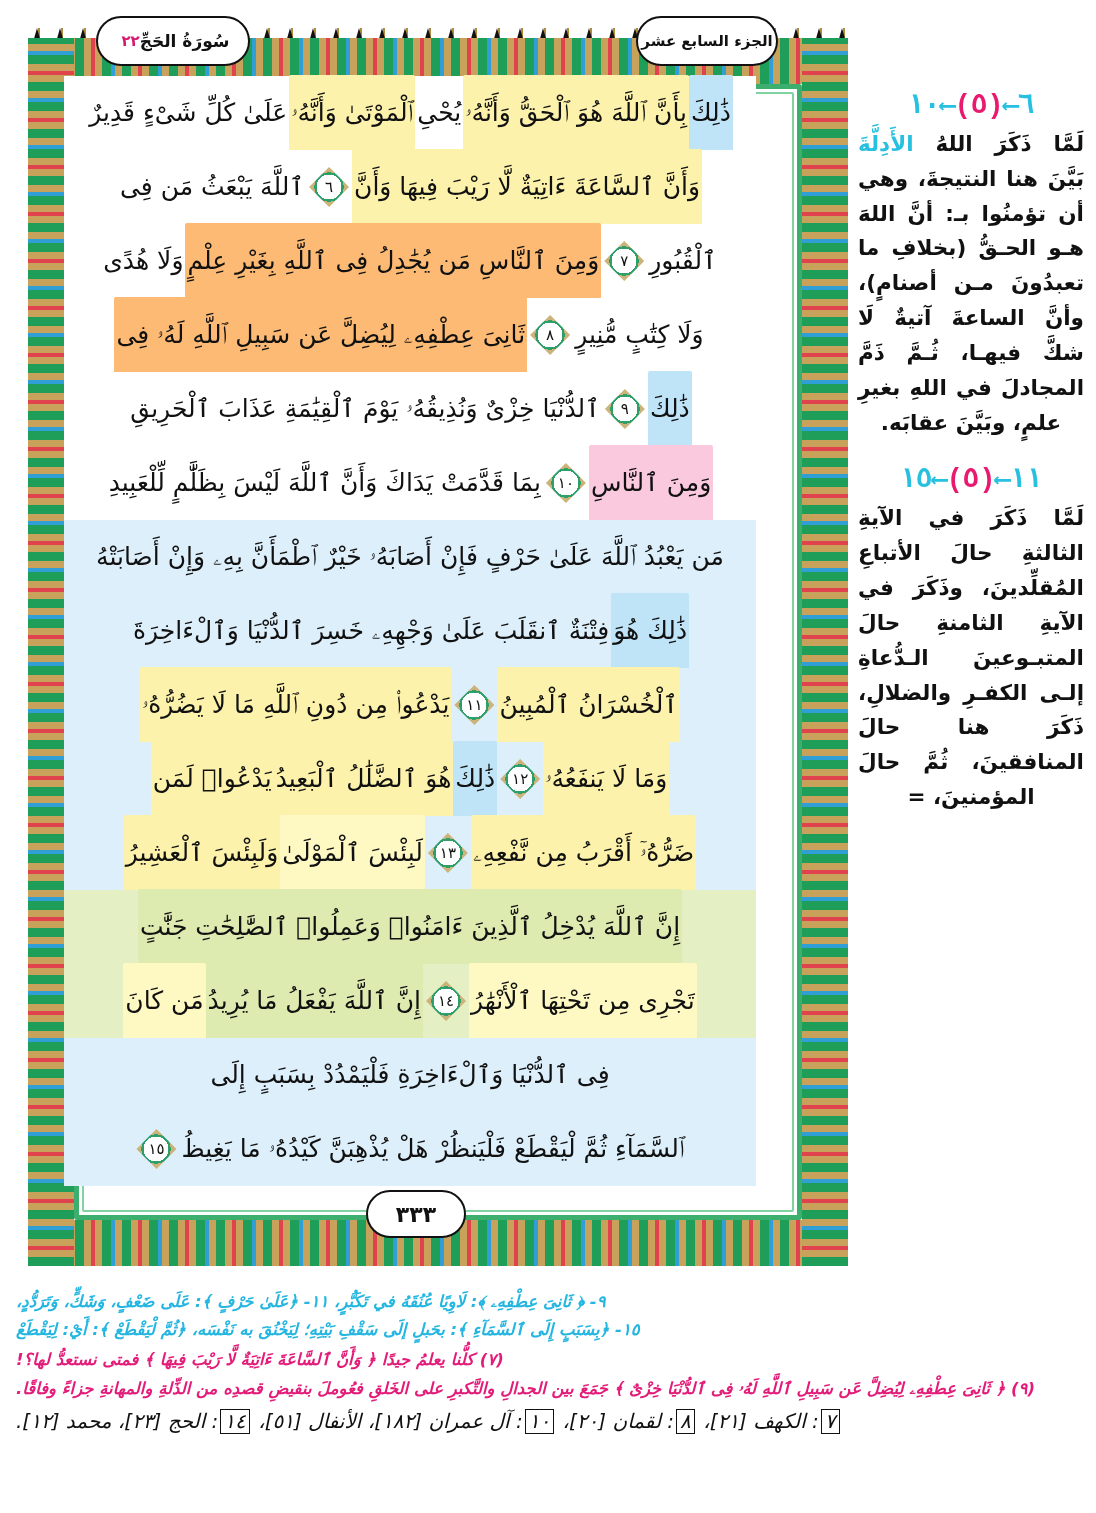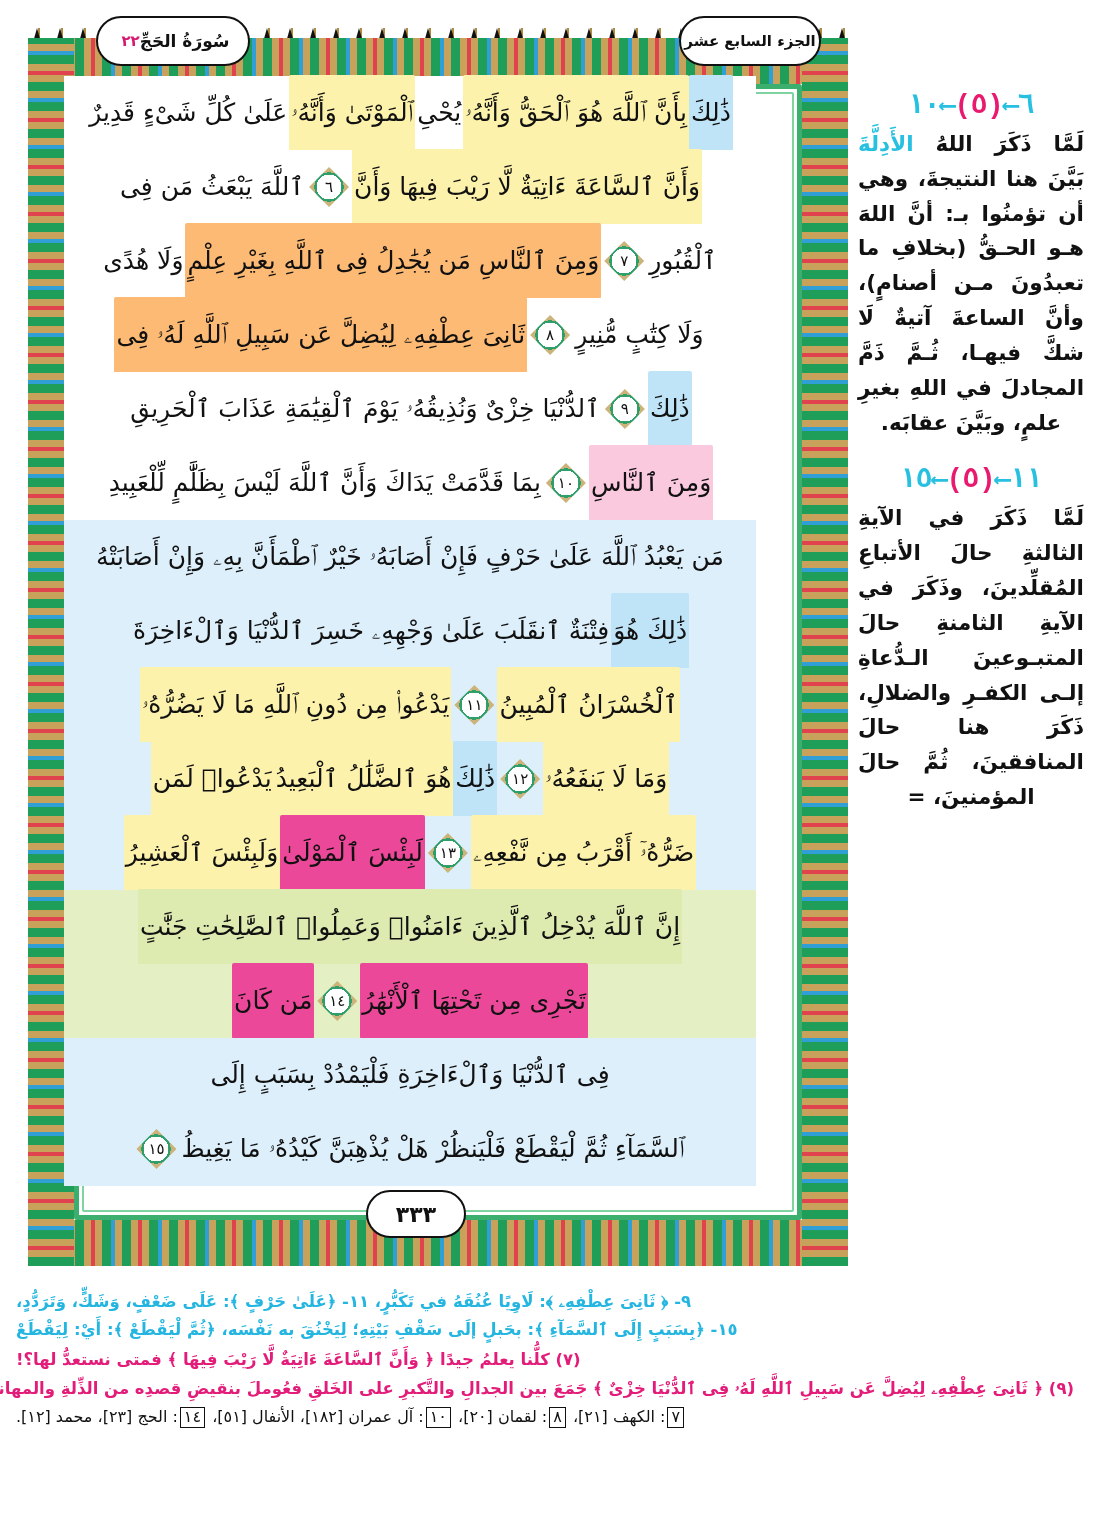--- a/index.html
+++ b/index.html
@@ -64,21 +64,21 @@
   }
 
   
   .cartouche{
     position:absolute;background:#ffffff;border:2.5px solid #111;
     border-radius:26px;display:flex;align-items:center;justify-content:center;
     font-family:"DejaVu Sans","Liberation Sans",sans-serif;
     color:#111;font-weight:bold;direction:rtl;z-index:5;
   }
   #surah-cartouche{left:96px;top:16px;width:150px;height:46px;font-size:17px;}
-  #juz-cartouche{left:679px;top:16px;width:138px;height:46px;font-size:15px;}
+  #juz-cartouche{left:636px;top:16px;width:138px;height:46px;font-size:15px;}
   .cart-num{color:#d6196e;font-size:15px;margin-left:5px;text-align:center;}
 
   
   #page-number-cartouche{
     left:366px;top:1190px;width:96px;height:44px;font-size:22px;border-width:2.5px;
   }
 
   
   .textblock{
     position:absolute;left:56px;top:66px;width:708px;height:1116px;
@@ -90,21 +90,21 @@
     font-family:"DejaVu Sans","Liberation Serif",serif;
     font-size:25px;color:#111;letter-spacing:0px;
     display:flex;align-items:center;justify-content:center;
   }
   .qline span.seg{padding:1px 2px;border-radius:2px;}
   .hl-yellow{background:#fdf2ab;}
   .hl-blue{background:#bfe3f7;}
   .hl-pink{background:#fbc9dd;}
   .hl-orange{background:#fdba74;}
   .hl-green{background:#ddeab0;}
-  .hl-grey{background:#ec4899;}
+  .hl-grey{background:#fef9c3;}
   .hl-none{background:transparent;}
 
   
   .lbg-blue{background:#ddeffb;}
   .lbg-green{background:#e4efc3;}
   .lbg-white{background:#ffffff;}
 
   .ayah{
     display:inline-flex;align-items:center;justify-content:center;
     width:40px;height:40px;margin:0 3px;flex:0 0 auto;
@@ -136,24 +136,25 @@
 
   
   .footnotes{
     position:absolute;left:16px;top:1288px;width:1064px;
     direction:rtl;text-align:left;
   }
   .fn{
     font-family:"DejaVu Sans","Liberation Serif",serif;
     font-weight:bold;white-space:nowrap;text-align:left;
     direction:rtl;
+    font-style:italic;
   }
   .fn-teal{color:#24b6e0;font-size:16.5px;line-height:1.72;text-align:left;}
   .fn-magenta{color:#e31c79;font-size:16.5px;line-height:1.78;text-align:left;}
-  .fn-refs{color:#111;font-size:16px;line-height:1.8;text-align:left;font-weight:normal;}
+  .fn-refs{color:#111;font-size:20px;line-height:1.8;text-align:left;font-weight:normal;}
   .fn-refs .boxed{
     border:1.4px solid #111;padding:0 3px;margin:0 2px;display:inline-block;
     line-height:1.15;
   }
   .footnotes .fn{padding-right:6px;}
   .fn-row{display:block;}
 </style>
 </head>
 <body>
 
@@ -292,20 +293,21 @@
         <span class="seg hl-yellow">وَلَبِئْسَ ٱلْعَشِيرُ</span>
       </div>
       <div class="qline lbg-green">
         <span class="seg hl-green">إِنَّ ٱللَّهَ يُدْخِلُ ٱلَّذِينَ ءَامَنُوا۟ وَعَمِلُوا۟ ٱلصَّٰلِحَٰتِ جَنَّٰتٍ</span>
       </div>
       <div class="qline lbg-green">
         <span class="seg hl-grey">تَجْرِى مِن تَحْتِهَا ٱلْأَنْهَٰرُ</span>
         <span class="ayah">
           <i>١٤</i>
         </span>
+        <span class="seg hl-green">إِنَّ ٱللَّهَ يَفْعَلُ مَا يُرِيدُ</span>
         <span class="seg hl-grey">مَن كَانَ</span>
       </div>
       <div class="qline lbg-blue">
         <span class="seg hl-none">فِى ٱلدُّنْيَا وَٱلْءَاخِرَةِ فَلْيَمْدُدْ بِسَبَبٍ إِلَى</span>
       </div>
       <div class="qline lbg-blue">
         <span class="seg hl-none">ٱلسَّمَآءِ ثُمَّ لْيَقْطَعْ فَلْيَنظُرْ هَلْ يُذْهِبَنَّ كَيْدُهُۥ مَا يَغِيظُ</span>
         <span class="ayah">
           <i>١٥</i>
         </span>

